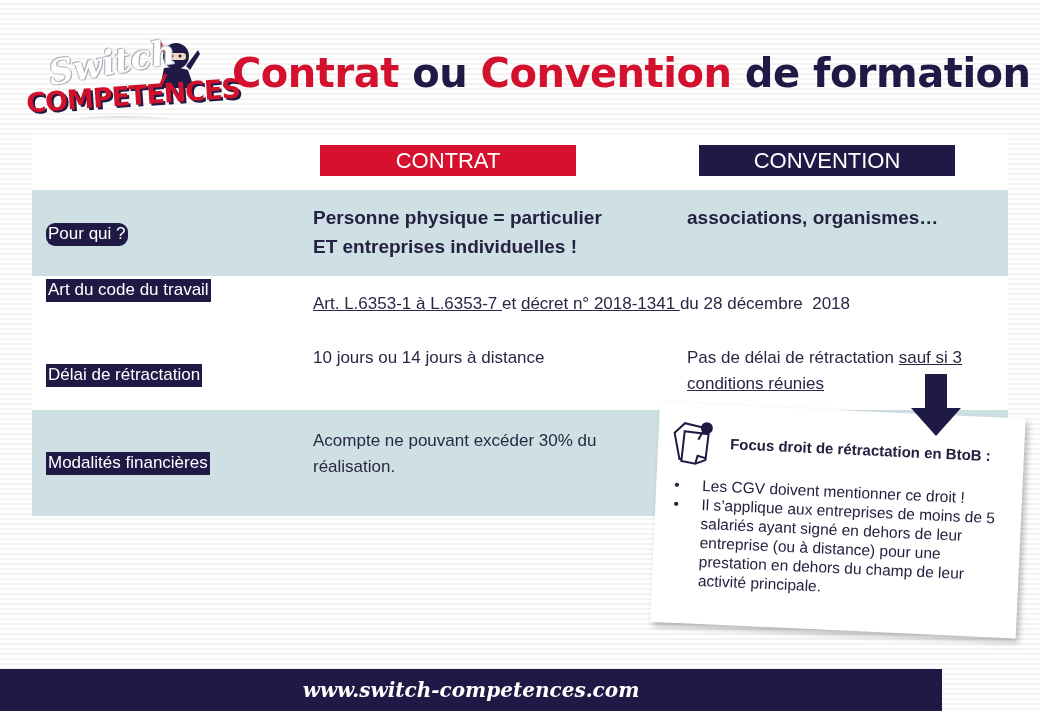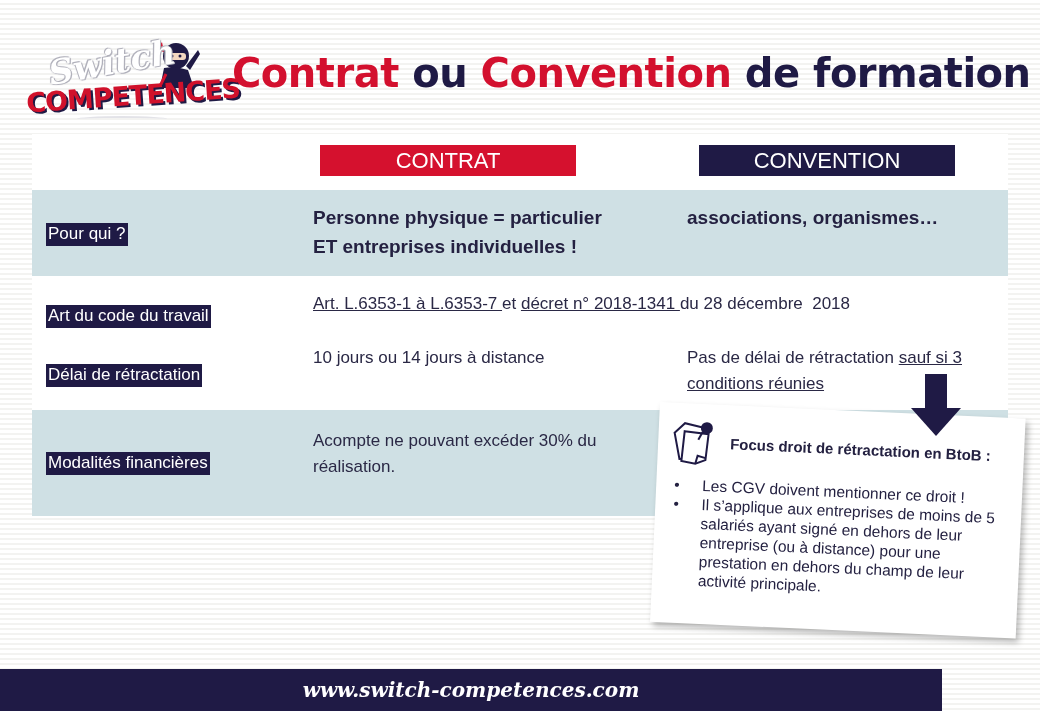--- a/index.html
+++ b/index.html
@@ -98,32 +98,32 @@
 
 <div class="title">
   <span class="red">Contrat</span><span class="navy"> ou </span><span class="red">Convention</span><span class="navy"> de formation ?</span>
 </div>
 
 <div class="table">
   <div class="head-btn head-contrat">CONTRAT</div>
   <div class="head-btn head-convention">CONVENTION</div>
 
   <div class="row tinted" style="top:56px;height:86px;">
-    <span class="label-chip" style="top:33px;">Pour qui ?</span>
+    <span class="label-chip" style="top:33px;border-radius:9px;">Pour qui ?</span>
     <div class="cell bold" style="left:253px;top:13px;">
       <div>Personne physique = particulier</div>
       <div>ET entreprises individuelles !</div>
     </div>
     <div class="cell bold" style="left:627px;top:13px;">
       <div>associations, organismes…</div>
     </div>
   </div>
 
   <div class="row" style="top:142px;height:52px;">
-    <span class="label-chip" style="top:29px;">Art du code du travail</span>
+    <span class="label-chip" style="top:3px;">Art du code du travail</span>
     <div class="cell" style="left:253px;top:15px;white-space:pre;"><span class="u">Art. L.6353-1 à L.6353-7 </span><span>et </span><span class="u">décret n° 2018-1341 </span><span>du 28 décembre  2018</span></div>
   </div>
 
   <div class="row" style="top:194px;height:82px;">
     <span class="label-chip" style="top:36px;">Délai de rétractation</span>
     <div class="cell" style="left:253px;top:17px;">10 jours ou 14 jours à distance</div>
     <div class="cell" style="left:627px;top:17px;width:330px;">
       <span>Pas de délai de rétractation </span><span class="u">sauf si 3</span><br>
       <span class="u">conditions réunies</span>
     </div>

